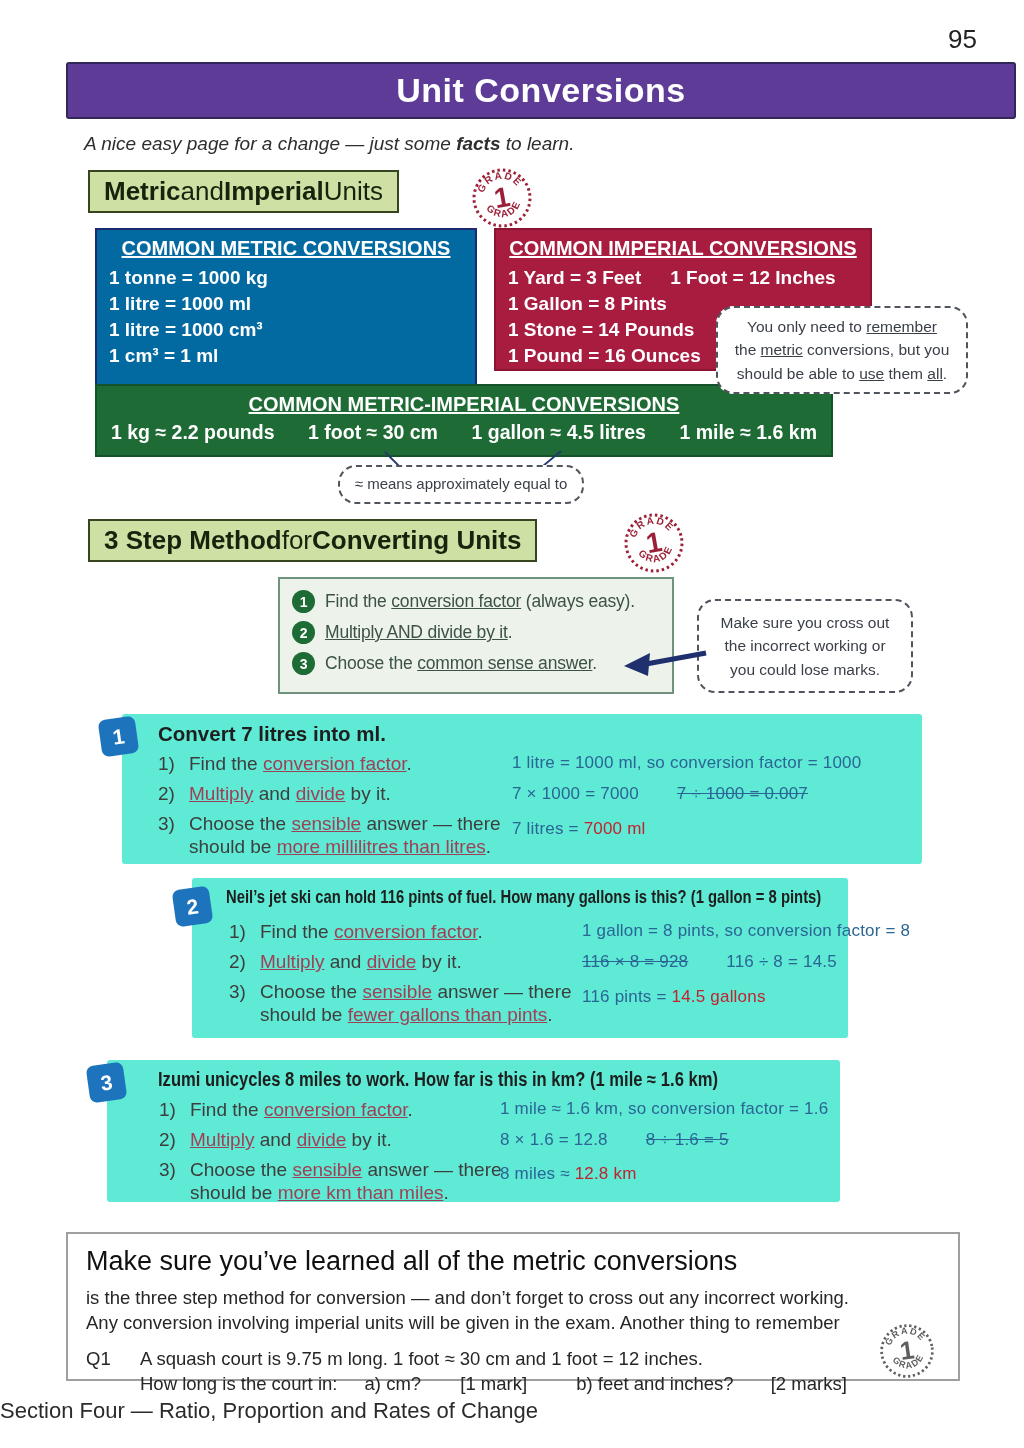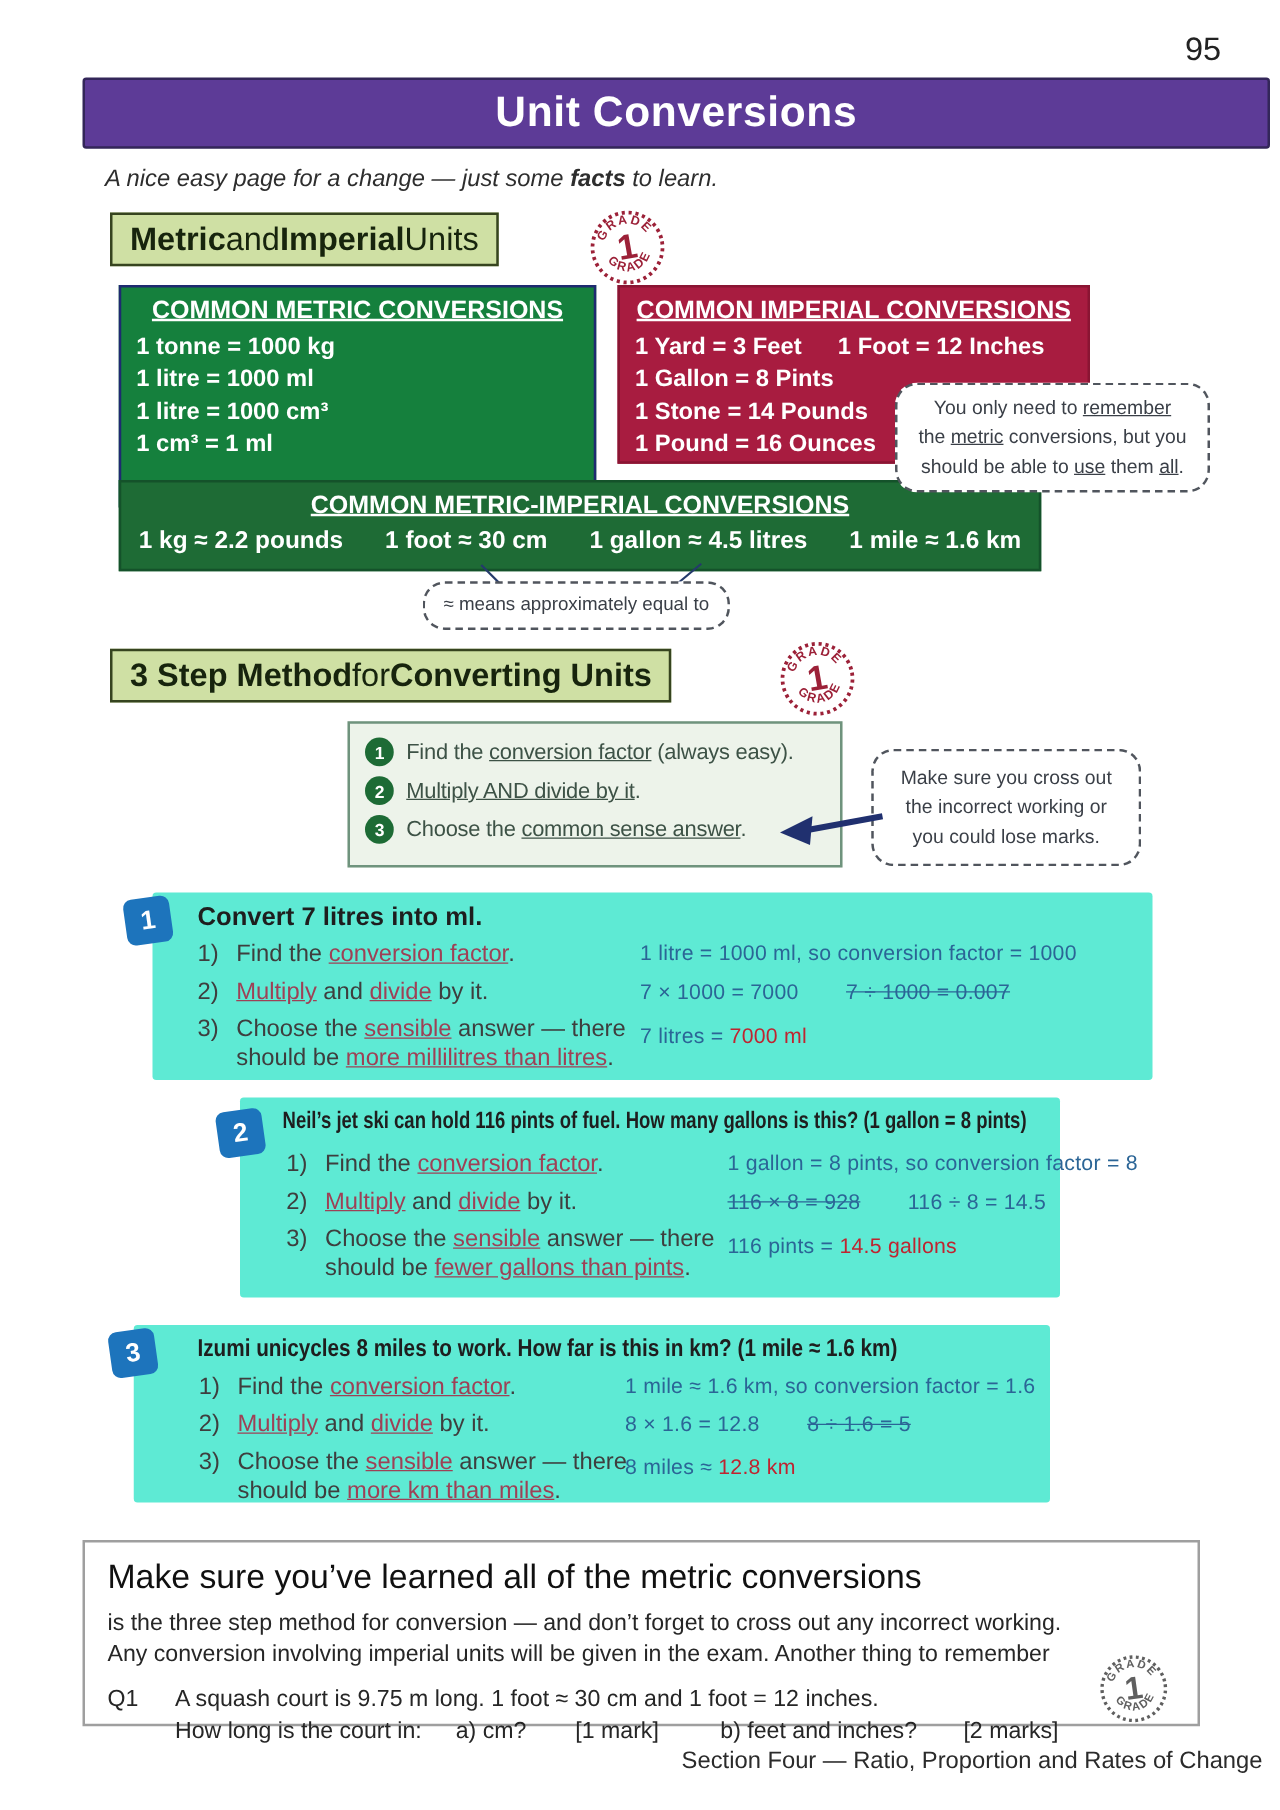--- a/index.html
+++ b/index.html
@@ -17,21 +17,21 @@
 
   
   .sec-header{background:#cfe0a4;border:2px solid #36441f;box-sizing:border-box;height:43px;
               display:flex;align-items:center;padding:0 14px;font-size:26px;color:#17240d;white-space:nowrap;}
   .sec-header .bold{font-weight:bold;}
 
   
   .conv-box{box-sizing:border-box;color:#fff;font-weight:bold;padding:7px 12px;}
   .box-title{text-align:center;font-size:20px;text-decoration:underline;margin-bottom:5px;white-space:nowrap;}
   .conv-line{font-size:19px;line-height:26px;white-space:nowrap;}
-  .metric-box{left:95px;top:228px;width:382px;height:178px;background:#15803d;border:2px solid #1e2a70;}
+  .metric-box{left:95px;top:228px;width:382px;height:178px;background:#0369a1;border:2px solid #1e2a70;}
   .metric-cols{display:flex;}
   .metric-cols .c1{width:178px;}
   .imperial-box{left:494px;top:228px;width:378px;height:143px;background:#a81c40;border:2px solid #8a1533;}
   .imp-row1{display:flex;gap:29px;}
   .mi-box{left:95px;top:384px;width:738px;height:73px;background:#1e6b35;border:2px solid #14522a;}
   .mi-items{display:flex;justify-content:space-between;font-size:19.5px;margin-top:3px;padding:0 2px;}
 
   
   .bubble{background:#fff;border:2px dashed #50555d;border-radius:18px;text-align:center;
           color:#3a3f47;font-size:15.5px;line-height:1.5;box-sizing:border-box;}
@@ -63,21 +63,21 @@
   .ans-red{color:#bf2430;}
 
   
   .summary-box{left:66px;top:1232px;width:894px;height:149px;background:#fff;border:2px solid #9f9f9f;
                box-sizing:border-box;padding:8px 18px;}
   .sum-head{font-size:27px;color:#101010;margin:4px 0 9px 0;}
   .sum-body{font-size:18.5px;color:#262626;line-height:1.34;}
   .q-row{margin-top:11px;display:flex;font-size:18.5px;color:#262626;line-height:1.35;}
   .q-label{width:54px;flex:none;}
   .q-part{display:inline-block;}
-  .footer{left:0;right:14px;top:1398px;text-align:right;font-size:19px;color:#2b2b2b;}
+  .footer{left:0;right:14px;top:1398px;font-size:22px;color:#2b2b2b;}
 </style>
 </head>
 <body>
 
 <div class="page">
 
   <div class="abs page-num" style="left:948px;top:24px;">95</div>
 
   <div class="abs title-bar">
     <span class="t">Unit Conversions</span>

